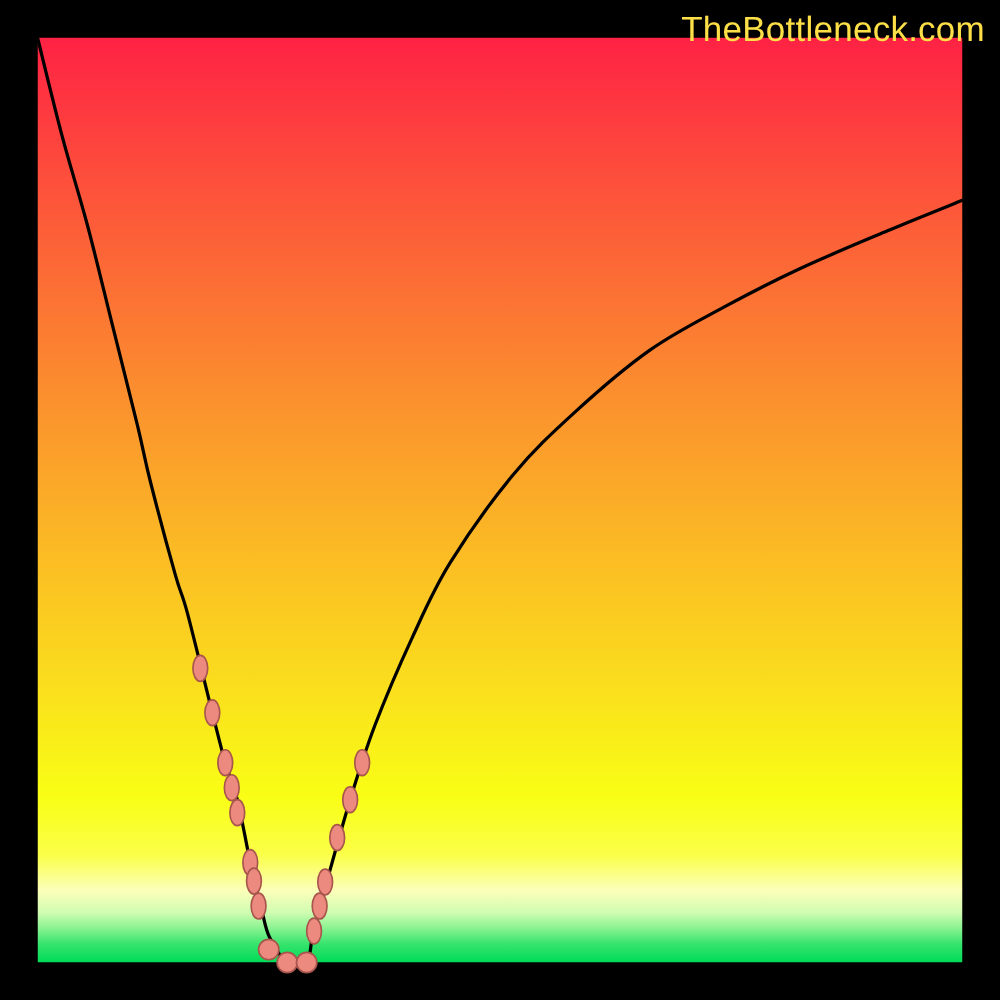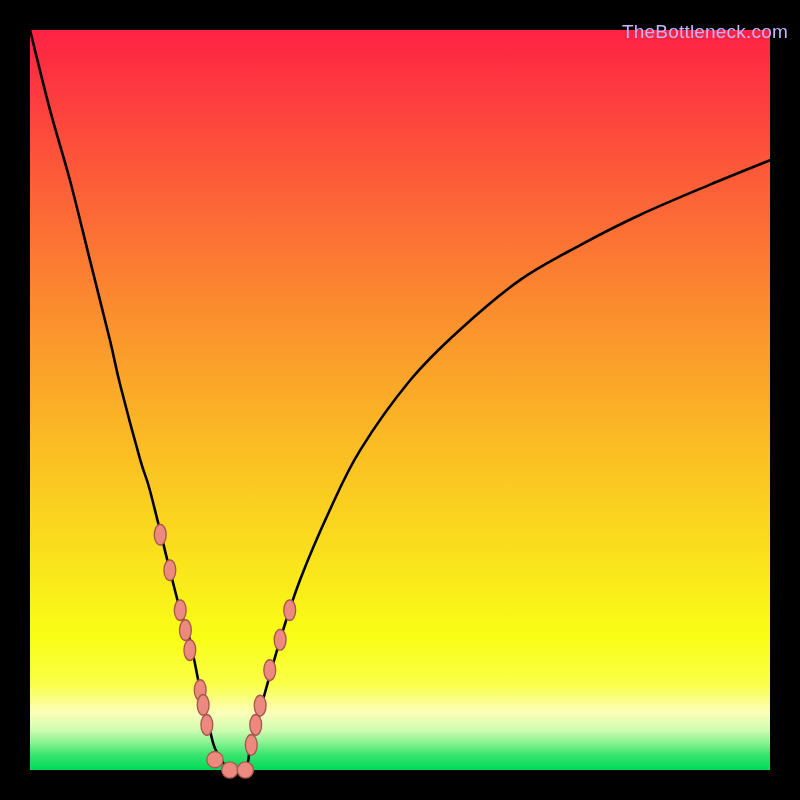--- a/index.html
+++ b/index.html
@@ -25,24 +25,24 @@
     position: absolute;
     left: 0; top: 0; width: 100%; height: 100%;
   }
   #curve-svg {
     position: absolute;
     left: 0; top: 0; width: 100%; height: 100%;
     overflow: visible;
   }
   #watermark {
     position: absolute;
-    top: 21px;
+    top: 8px;
     right: 12px;
-    color: #c4b5fd;
-    font-size: 19px;
+    color: #fde047;
+    font-size: 28px;
     font-weight: 400;
     letter-spacing: 0.2px;
     user-select: none;
   }
 </style>
 </head>
 <body>
 
 <div id="frame">
 

